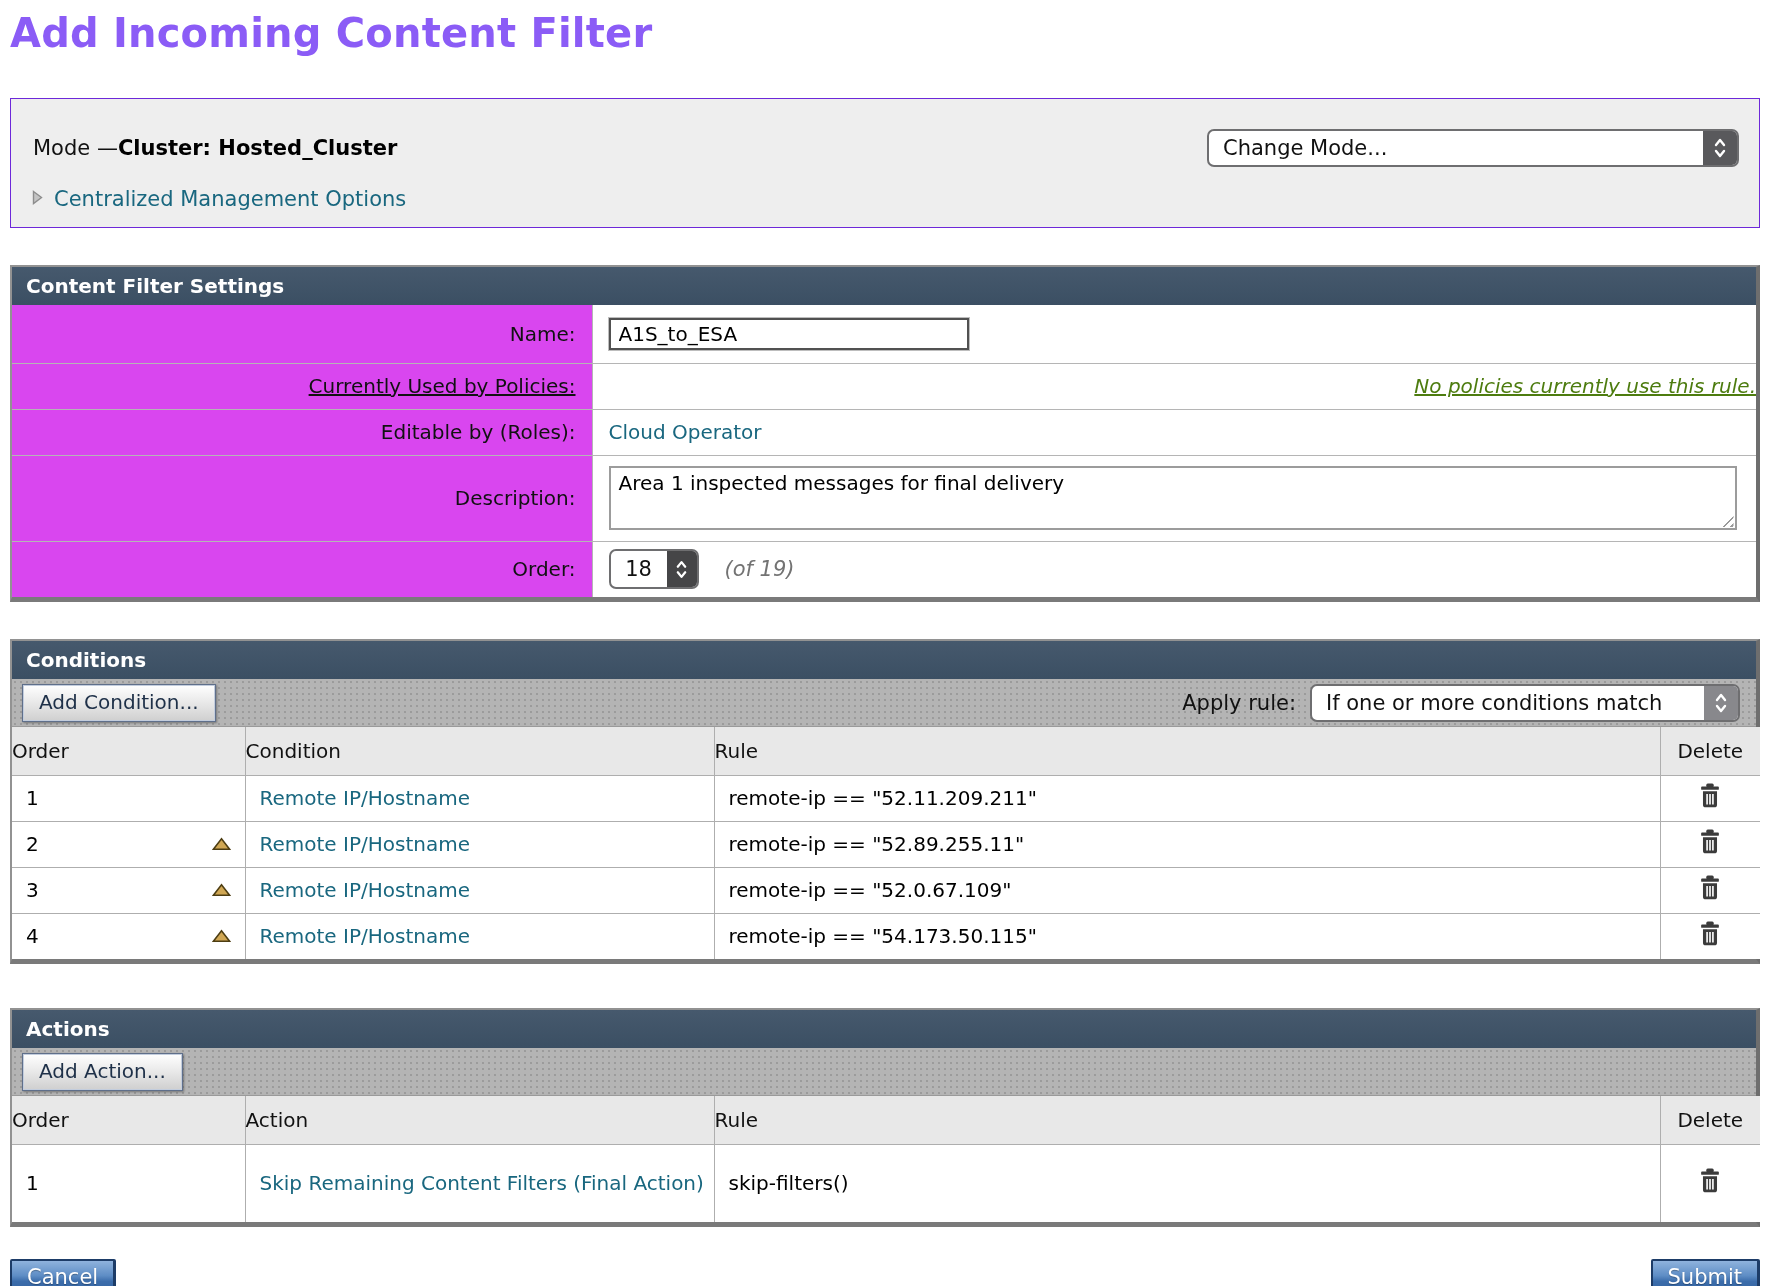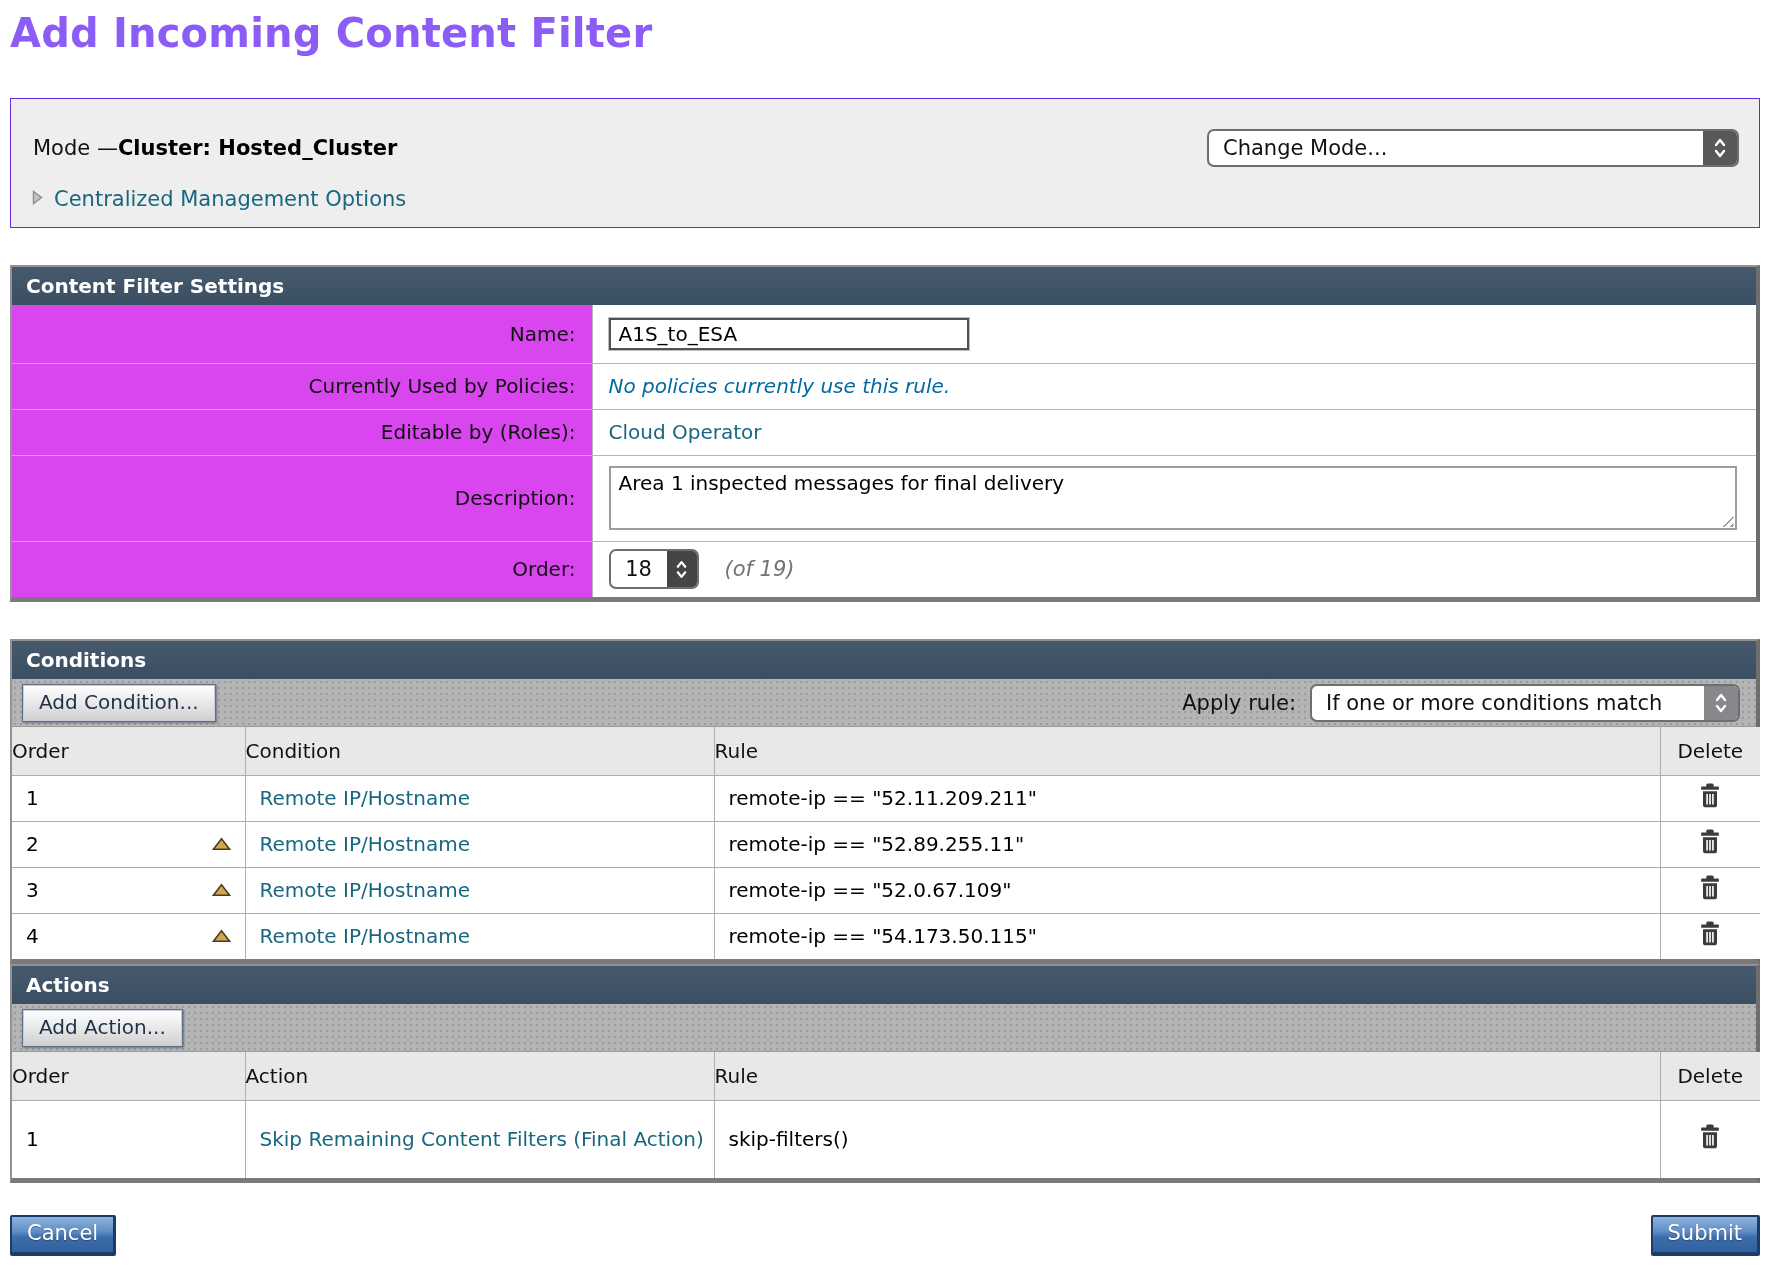--- a/index.html
+++ b/index.html
@@ -76,21 +76,21 @@
   
   .panel {
     margin: 0 10px;
     border: 2px solid #929292;
     border-right: 4px solid #6e6e6e;
     border-bottom: 5px solid #7a7a7a;
     background: #ffffff;
   }
   .panel-settings { margin-top: 37px; }
   .panel-conditions { margin-top: 37px; }
-  .panel-actions { }
+  .panel-actions { margin-top: 44px; }
   .panel-header {
     height: 38px;
     line-height: 38px;
     padding-left: 14px;
     background: linear-gradient(180deg, #46596d 0%, #3b4f63 100%);
     color: #ffffff;
     font-size: 20px;
     font-weight: bold;
   }
 
@@ -103,36 +103,36 @@
   .settings-table tr:last-child td { border-bottom: none; }
   .settings-table .lbl {
     width: 580px;
     background: #d946ef;
     text-align: right;
     padding-right: 16px;
     color: #111;
   }
   .settings-table .val { padding-left: 16px; }
   .row-name td { height: 58px; }
-  .row-policies td { height: 46px; }
+  .row-policies td { height: 46px; text-decoration: underline; }
   .row-editable td { height: 46px; }
   .row-desc td { height: 86px; }
   .row-order td { height: 56px; }
 
   .name-input {
     width: 360px;
     height: 32px;
     font-family: "DejaVu Sans", sans-serif;
     font-size: 20px;
     padding: 0 8px;
     border: 2px solid #515151;
     box-shadow: 0 0 0 1px #bdbdbd;
     background: #fff;
   }
-  .muted-italic { font-style: italic; color: #0369a1; }
+  .muted-italic { font-style: italic; color: #4d7c0f; text-align: right; }
   .desc-wrap { position: relative; width: 1128px; margin: 10px 0; }
   .desc-textarea {
     width: 1128px;
     height: 64px;
     font-family: "DejaVu Sans", sans-serif;
     font-size: 20px;
     padding: 3px 8px;
     border: 2px solid #9c9c9c;
     resize: none;
     background: #fff;

